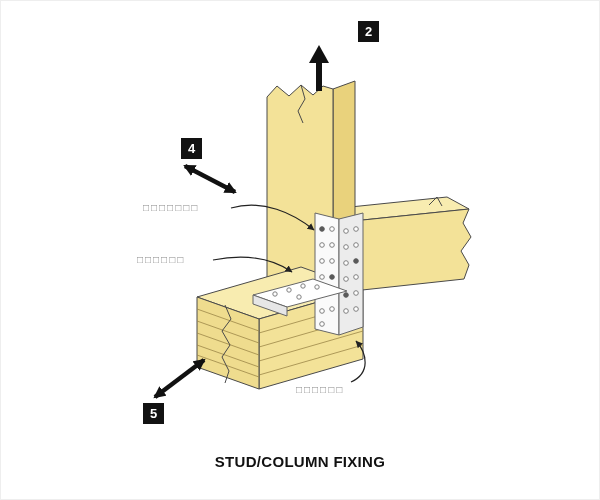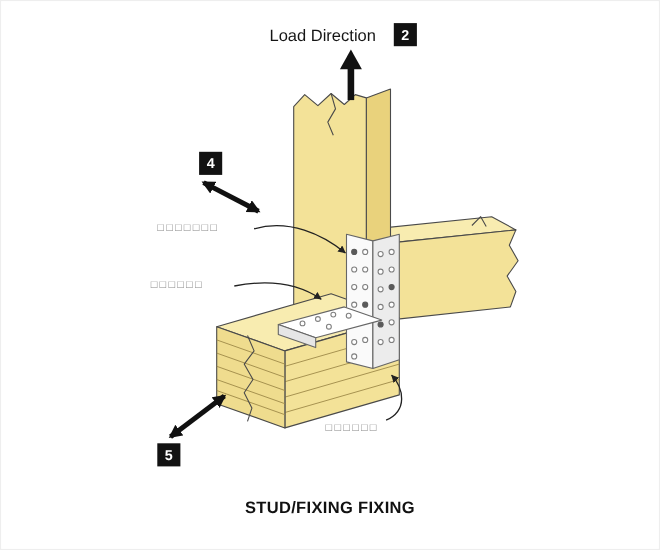--- a/index.html
+++ b/index.html
@@ -132,23 +132,22 @@
 
     <line class="dblarrow" x1="184" y1="165" x2="234" y2="191" marker-start="url(#ah)" marker-end="url(#ah)"></line>
 
     <line class="dblarrow" x1="203" y1="359" x2="154" y2="396" marker-start="url(#ah)" marker-end="url(#ah)"></line>
 
     <path class="leader" d="M230,207 C262,198 292,212 313,229" marker-end="url(#ah-s)"></path>
     <path class="leader" d="M212,259 C248,252 272,258 291,271" marker-end="url(#ah-s)"></path>
     <path class="leader" d="M350,381 C370,372 366,352 355,340" marker-end="url(#ah-s)"></path>
   </svg>
 
-  <div class="overlay load-label">Load Direction</div>
   <div class="overlay badge badge-2">2</div>
   <div class="overlay badge badge-4">4</div>
   <div class="overlay badge badge-5">5</div>
 
   <div class="overlay sq-label sq-top">□□□□□□□</div>
   <div class="overlay sq-label sq-mid">□□□□□□</div>
   <div class="overlay sq-label sq-bottom">□□□□□□</div>
 
-  <div class="overlay caption">STUD/FIXING FIXING</div>
+  <div class="overlay caption">STUD/COLUMN FIXING</div>
 </div>
 
 </body></html>

